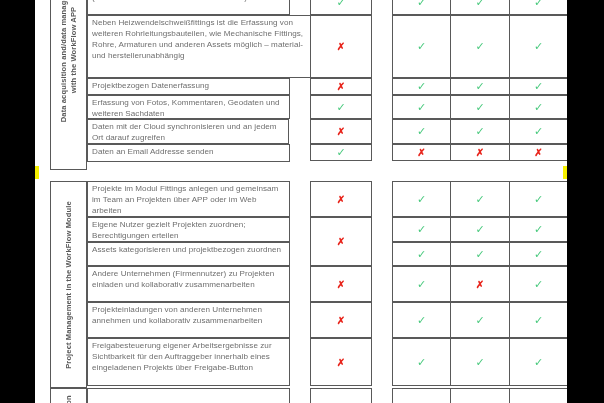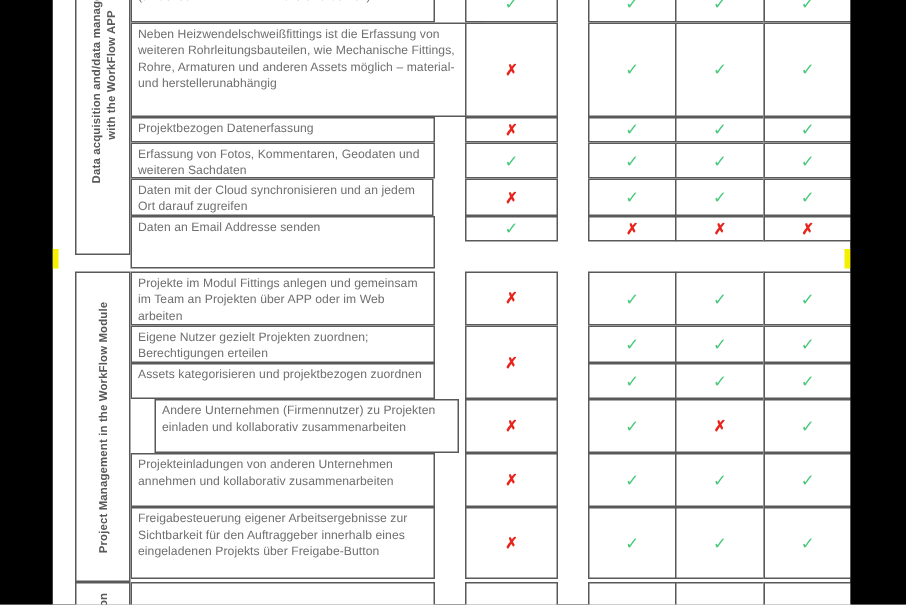--- a/index.html
+++ b/index.html
@@ -146,21 +146,21 @@
     <div class="cell markcell" style="left:392px;top:119px;width:59px;height:25px;">
         <span class="mark-yes">✓</span>
       </div>
     <div class="cell markcell" style="left:450px;top:119px;width:60px;height:25px;">
         <span class="mark-yes">✓</span>
       </div>
     <div class="cell markcell" style="left:509px;top:119px;width:59px;height:25px;">
         <span class="mark-yes">✓</span>
       </div>
 
-    <div class="cell txtcell" style="left:87px;top:144px;width:203px;height:35px;">Daten an Email Addresse senden</div>
+    <div class="cell txtcell" style="left:87px;top:144px;width:203px;height:18px;">Daten an Email Addresse senden</div>
     <div class="cell markcell" style="left:310px;top:144px;width:62px;height:17px;">
         <span class="mark-yes">✓</span>
       </div>
     <div class="cell markcell" style="left:392px;top:144px;width:59px;height:17px;">
         <span class="mark-no">✗</span>
       </div>
     <div class="cell markcell" style="left:450px;top:144px;width:60px;height:17px;">
         <span class="mark-no">✗</span>
       </div>
     <div class="cell markcell" style="left:509px;top:144px;width:59px;height:17px;">
@@ -211,21 +211,21 @@
     <div class="cell markcell" style="left:392px;top:242px;width:59px;height:24px;">
         <span class="mark-yes">✓</span>
       </div>
     <div class="cell markcell" style="left:450px;top:242px;width:60px;height:24px;">
         <span class="mark-yes">✓</span>
       </div>
     <div class="cell markcell" style="left:509px;top:242px;width:59px;height:24px;">
         <span class="mark-yes">✓</span>
       </div>
 
-    <div class="cell txtcell" style="left:103px;top:266px;width:203px;height:36px;">Andere Unternehmen (Firmennutzer) zu Projekten einladen und kollaborativ zusammenarbeiten</div>
+    <div class="cell txtcell" style="left:87px;top:266px;width:203px;height:36px;">Andere Unternehmen (Firmennutzer) zu Projekten einladen und kollaborativ zusammenarbeiten</div>
     <div class="cell markcell" style="left:310px;top:266px;width:62px;height:36px;">
         <span class="mark-no">✗</span>
       </div>
     <div class="cell markcell" style="left:392px;top:266px;width:59px;height:36px;">
         <span class="mark-yes">✓</span>
       </div>
     <div class="cell markcell" style="left:450px;top:266px;width:60px;height:36px;">
         <span class="mark-no">✗</span>
       </div>
     <div class="cell markcell" style="left:509px;top:266px;width:59px;height:36px;">

